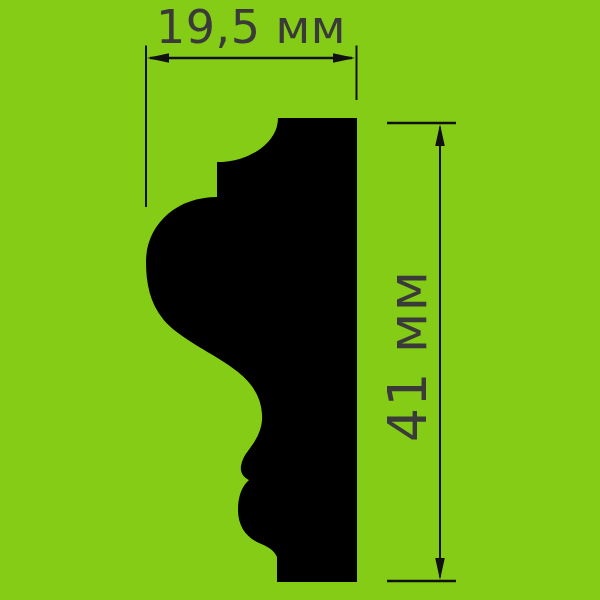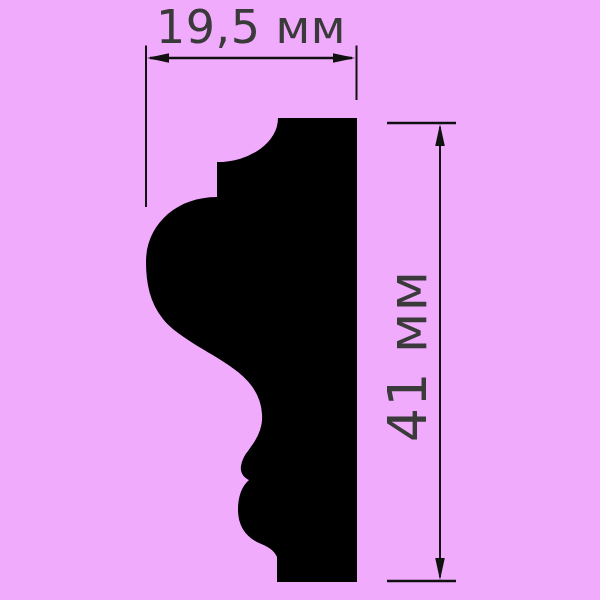--- a/index.html
+++ b/index.html
@@ -8,21 +8,21 @@
     width: 600px;
     height: 600px;
     background: #ffffff;
     font-family: "DejaVu Sans", sans-serif;
     overflow: hidden;
   }
   .drawing-wrap {
     position: relative;
     width: 600px;
     height: 600px;
-    background: #f0abfc;
+    background: #84cc16;
   }
   svg { display: block; }
   .dim-label {
     font-family: "DejaVu Sans", sans-serif;
     font-weight: 400;
   }
   .dim-label-width { font-size: 46px; letter-spacing: 0.5px; }
   .dim-label-height { font-size: 54px; letter-spacing: 1px; }
   .ext-line { stroke-width: 2; fill: none; }
   .dim-line { stroke-width: 2.4; fill: none; }

